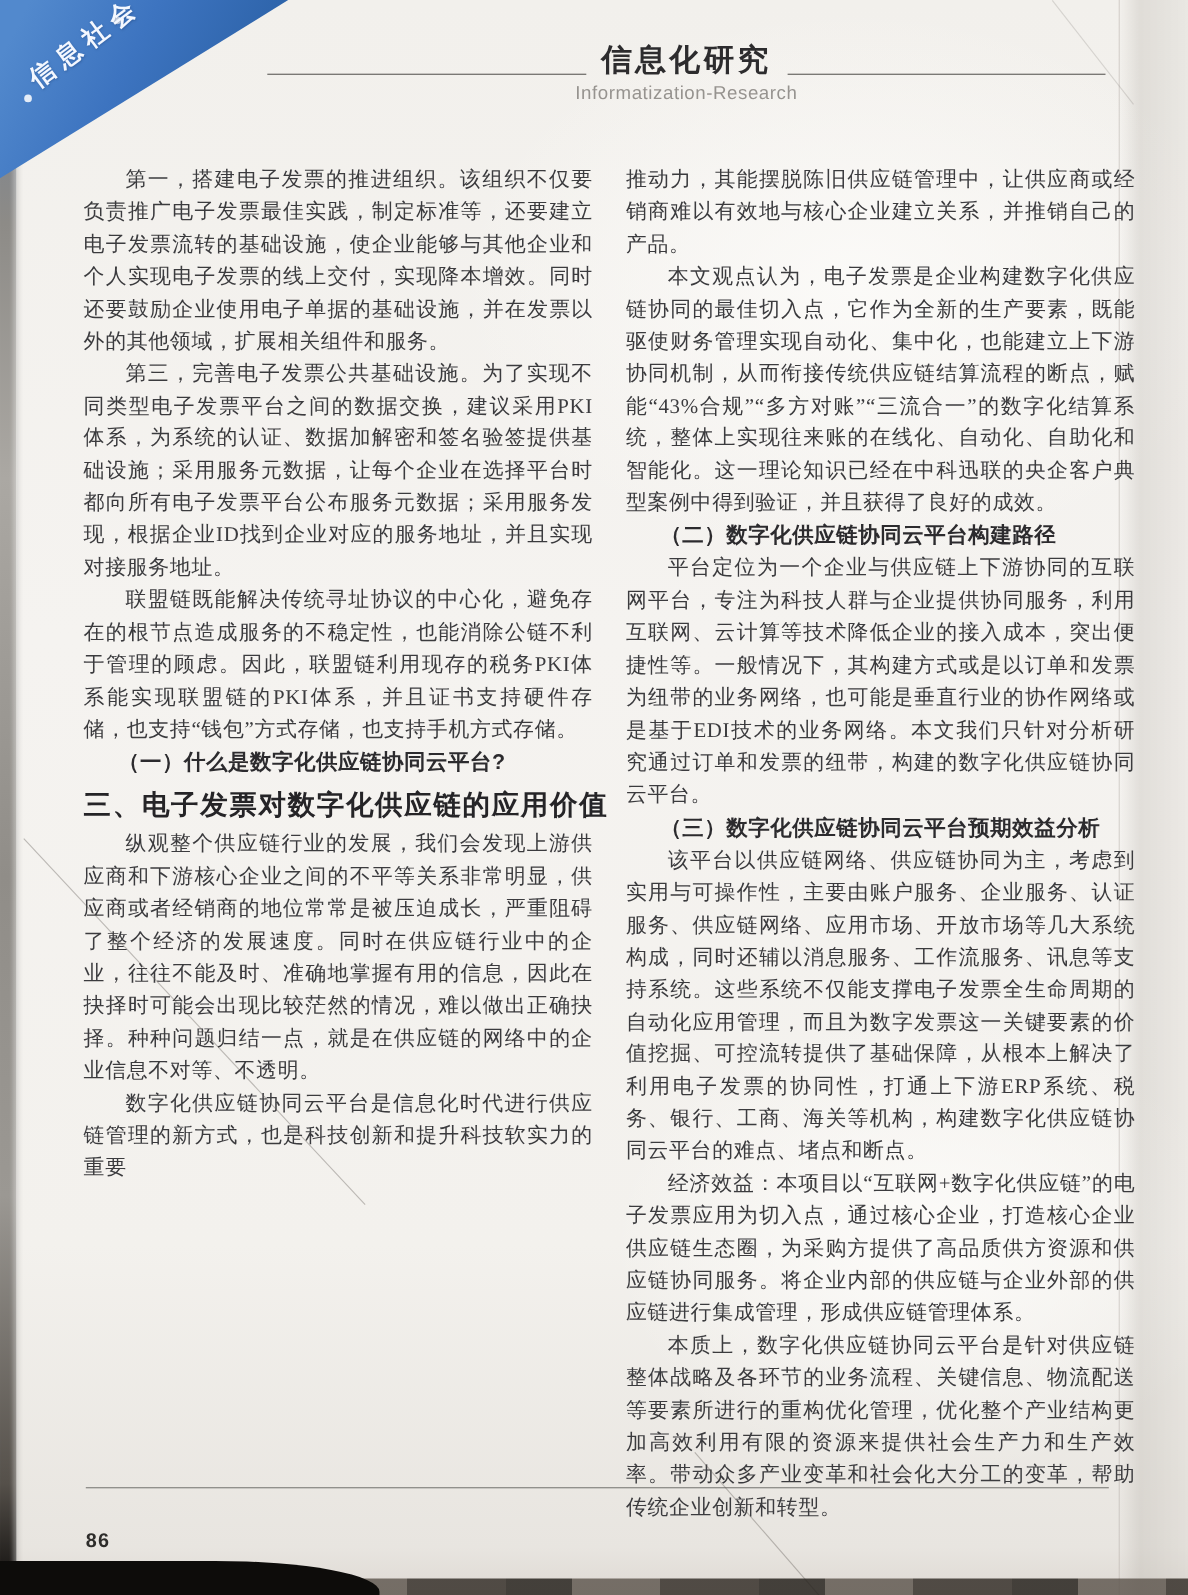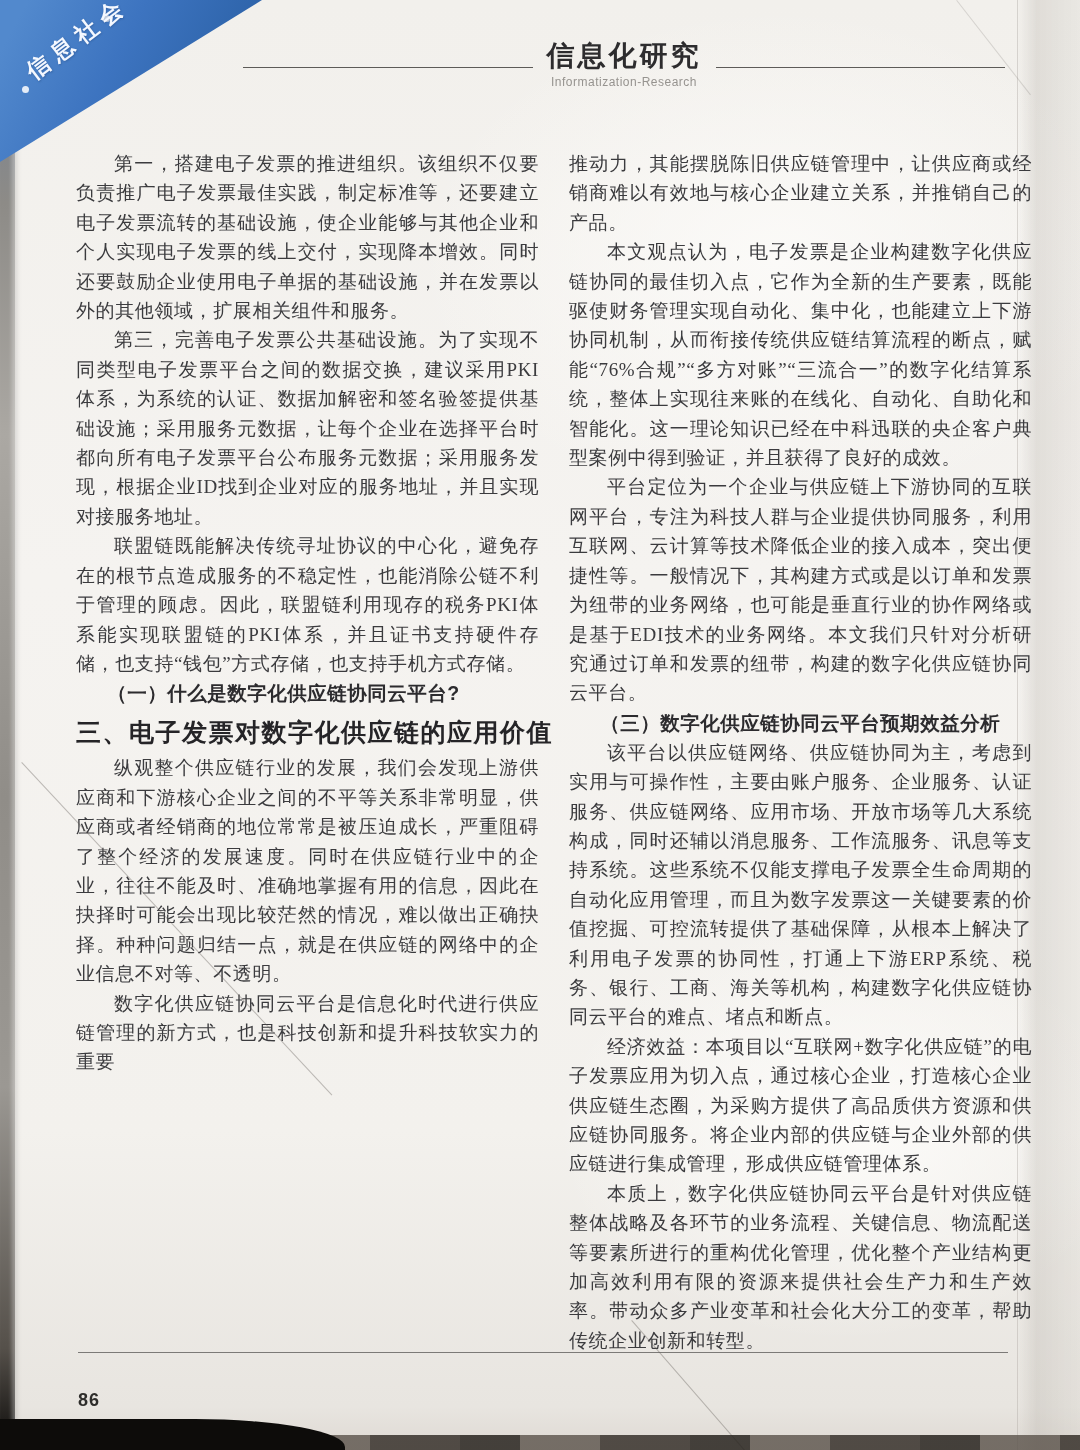--- a/index.html
+++ b/index.html
@@ -46,21 +46,21 @@
   .ribbon-dot.d2{left:22px;top:86px;}
   
   .header{position:absolute;left:243px;right:75px;top:41px;}
   .header-rule-row{display:flex;align-items:flex-end;height:30px;}
   .rule{flex:1;height:0;border-bottom:1.5px solid #5d5b58;margin-bottom:3px;}
   .journal-title{
     padding:0 14px;font-size:28px;font-weight:bold;color:#2d2c2e;
     letter-spacing:3px;line-height:30px;white-space:nowrap;
   }
   .journal-subtitle{
-    text-align:center;color:#96938f;font-size:12px;margin-top:4px;
+    text-align:center;color:#96938f;font-size:17px;margin-top:4px;
     letter-spacing:.5px;font-family:"Liberation Sans","DejaVu Sans",sans-serif;
   }
   
   .columns{
     position:absolute;left:76px;top:149px;width:956px;
     display:flex;gap:30px;
   }
   .col{flex:1;min-width:0;}
   .block{margin:0;}
   .block.p,.block.pc{
@@ -128,21 +128,22 @@
         <div class="block p">第一，搭建电子发票的推进组织。该组织不仅要负责推广电子发票最佳实践，制定标准等，还要建立电子发票流转的基础设施，使企业能够与其他企业和个人实现电子发票的线上交付，实现降本增效。同时还要鼓励企业使用电子单据的基础设施，并在发票以外的其他领域，扩展相关组件和服务。</div>
         <div class="block p">第三，完善电子发票公共基础设施。为了实现不同类型电子发票平台之间的数据交换，建议采用PKI体系，为系统的认证、数据加解密和签名验签提供基础设施；采用服务元数据，让每个企业在选择平台时都向所有电子发票平台公布服务元数据；采用服务发现，根据企业ID找到企业对应的服务地址，并且实现对接服务地址。</div>
         <div class="block p">联盟链既能解决传统寻址协议的中心化，避免存在的根节点造成服务的不稳定性，也能消除公链不利于管理的顾虑。因此，联盟链利用现存的税务PKI体系能实现联盟链的PKI体系，并且证书支持硬件存储，也支持“钱包”方式存储，也支持手机方式存储。</div>
         <div class="block h3">（一）什么是数字化供应链协同云平台?</div>
         <div class="block h2">三、电子发票对数字化供应链的应用价值</div>
         <div class="block p">纵观整个供应链行业的发展，我们会发现上游供应商和下游核心企业之间的不平等关系非常明显，供应商或者经销商的地位常常是被压迫成长，严重阻碍了整个经济的发展速度。同时在供应链行业中的企业，往往不能及时、准确地掌握有用的信息，因此在抉择时可能会出现比较茫然的情况，难以做出正确抉择。种种问题归结一点，就是在供应链的网络中的企业信息不对等、不透明。</div>
         <div class="block p">数字化供应链协同云平台是信息化时代进行供应链管理的新方式，也是科技创新和提升科技软实力的重要</div>
       </div>
     <div class="col">
         <div class="block pc">推动力，其能摆脱陈旧供应链管理中，让供应商或经销商难以有效地与核心企业建立关系，并推销自己的产品。</div>
-        <div class="block p">本文观点认为，电子发票是企业构建数字化供应链协同的最佳切入点，它作为全新的生产要素，既能驱使财务管理实现自动化、集中化，也能建立上下游协同机制，从而衔接传统供应链结算流程的断点，赋能“76%合规”“多方对账”“三流合一”的数字化结算系统，整体上实现往来账的在线化、自动化、自助化和智能化。这一理论知识已经在中科迅联的央企客户典型案例中得到验证，并且获得了良好的成效。</div>
+        <div class="block p">本文观点认为，电子发票是企业构建数字化供应链协同的最佳切入点，它作为全新的生产要素，既能驱使财务管理实现自动化、集中化，也能建立上下游协同机制，从而衔接传统供应链结算流程的断点，赋能“43%合规”“多方对账”“三流合一”的数字化结算系统，整体上实现往来账的在线化、自动化、自助化和智能化。这一理论知识已经在中科迅联的央企客户典型案例中得到验证，并且获得了良好的成效。</div>
+        <div class="block h3">（二）数字化供应链协同云平台构建路径</div>
         <div class="block p">平台定位为一个企业与供应链上下游协同的互联网平台，专注为科技人群与企业提供协同服务，利用互联网、云计算等技术降低企业的接入成本，突出便捷性等。一般情况下，其构建方式或是以订单和发票为纽带的业务网络，也可能是垂直行业的协作网络或是基于EDI技术的业务网络。本文我们只针对分析研究通过订单和发票的纽带，构建的数字化供应链协同云平台。</div>
         <div class="block h3">（三）数字化供应链协同云平台预期效益分析</div>
         <div class="block p">该平台以供应链网络、供应链协同为主，考虑到实用与可操作性，主要由账户服务、企业服务、认证服务、供应链网络、应用市场、开放市场等几大系统构成，同时还辅以消息服务、工作流服务、讯息等支持系统。这些系统不仅能支撑电子发票全生命周期的自动化应用管理，而且为数字发票这一关键要素的价值挖掘、可控流转提供了基础保障，从根本上解决了利用电子发票的协同性，打通上下游ERP系统、税务、银行、工商、海关等机构，构建数字化供应链协同云平台的难点、堵点和断点。</div>
         <div class="block p">经济效益：本项目以“互联网+数字化供应链”的电子发票应用为切入点，通过核心企业，打造核心企业供应链生态圈，为采购方提供了高品质供方资源和供应链协同服务。将企业内部的供应链与企业外部的供应链进行集成管理，形成供应链管理体系。</div>
         <div class="block p">本质上，数字化供应链协同云平台是针对供应链整体战略及各环节的业务流程、关键信息、物流配送等要素所进行的重构优化管理，优化整个产业结构更加高效利用有限的资源来提供社会生产力和生产效率。带动众多产业变革和社会化大分工的变革，帮助传统企业创新和转型。</div>
       </div>
   </div>
 
   <div class="footer-rule"></div>
   <div class="page-number">86</div>

